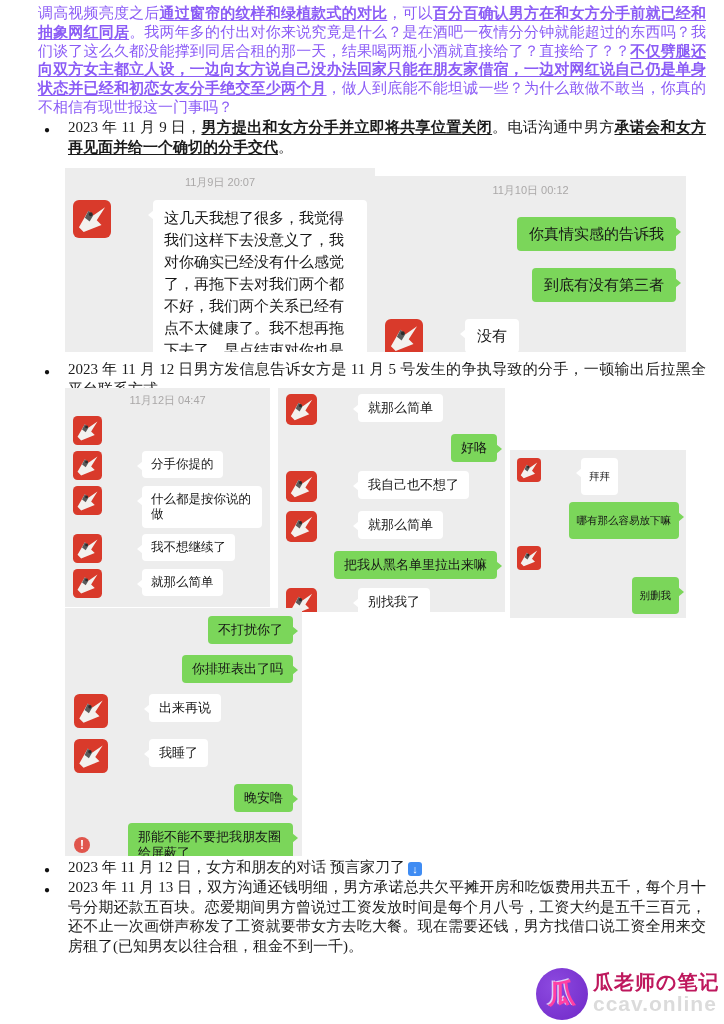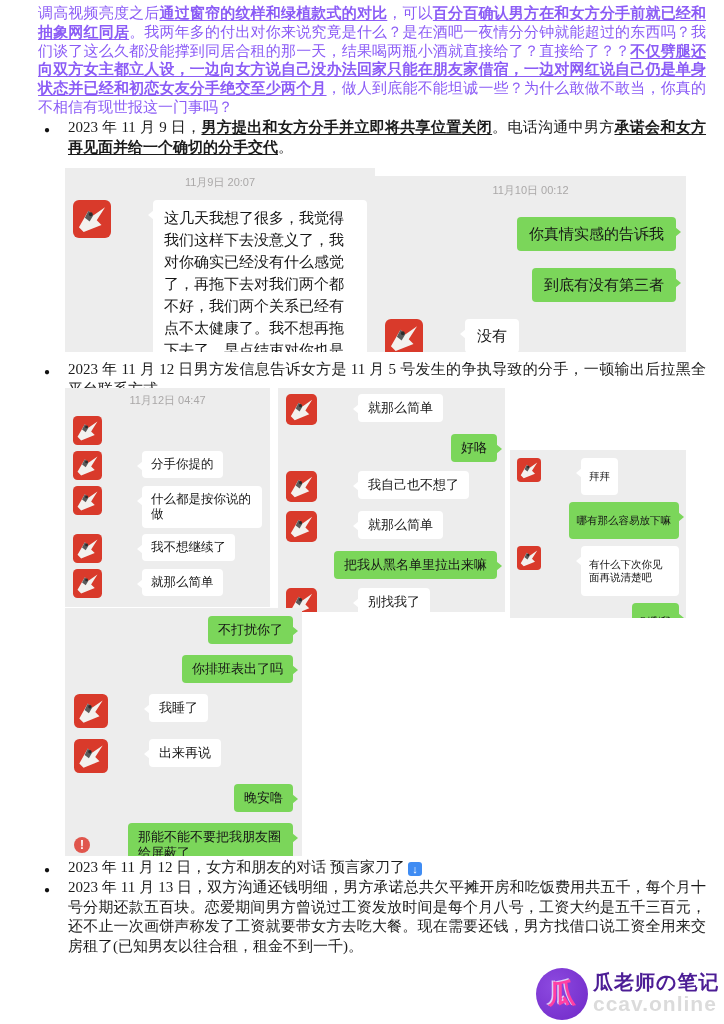--- a/index.html
+++ b/index.html
@@ -103,21 +103,21 @@
     width:52px;height:52px;border-radius:50%;
     background:radial-gradient(circle at 35% 35%, #8d4ae0, #6f28c7);
     display:flex;align-items:center;justify-content:center;flex:0 0 auto;
   }
   .wm-glyph{
     color:#ff3fa4;font-size:28px;font-weight:bold;
     text-shadow:-1.5px -1.5px 0 #dcd0f8;
     font-family:"Liberation Sans",sans-serif;
   }
   .wm-text{display:flex;flex-direction:column;line-height:1.05;}
-  .wm-line1{font-size:20px;font-weight:bold;color:#4c1d95;letter-spacing:1px;}
+  .wm-line1{font-size:20px;font-weight:bold;color:#be185d;letter-spacing:1px;}
   .wm-line2{font-size:21px;font-weight:bold;color:#dbdbdb;letter-spacing:1px;}
 
   
   #intro{top:4px;}
   #b0{top:118px;}
   #b1{top:360px;}
   #b2{top:858px;}
   #b3{top:878px;}
 </style>
 </head>
@@ -290,21 +290,20 @@
     </div>
     <div class="msg left">
       <span class="avatar">
         <svg viewBox="0 0 32 32" width="100%" height="100%">
           <rect x="0" y="0" width="32" height="32" rx="5" fill="#d93a2b"></rect>
           <path d="M5 23 L13 9 L17 13 L27 6 L20 17 L24 21 L9 27 Z" fill="#f3f1ee"></path>
           <path d="M13 9 L17 13 L14 18 L10 15 Z" fill="#5a5a5a"></path>
           <circle cx="15" cy="12" r="1.6" fill="#2c2c2c"></circle>
         </svg>
       </span>
-      <div class="bubble">有什么下次你见面再说清楚吧</div>
     </div>
     <div class="msg right">
       <div class="bubble">别删我</div>
     </div>
     <div class="msg right">
       <div class="bubble">不打扰你了</div>
     </div>
   </div>
 <div id="p5" class="panel">
     <div class="msg right">
@@ -315,32 +314,32 @@
     </div>
     <div class="msg left">
       <span class="avatar">
         <svg viewBox="0 0 32 32" width="100%" height="100%">
           <rect x="0" y="0" width="32" height="32" rx="5" fill="#d93a2b"></rect>
           <path d="M5 23 L13 9 L17 13 L27 6 L20 17 L24 21 L9 27 Z" fill="#f3f1ee"></path>
           <path d="M13 9 L17 13 L14 18 L10 15 Z" fill="#5a5a5a"></path>
           <circle cx="15" cy="12" r="1.6" fill="#2c2c2c"></circle>
         </svg>
       </span>
+      <div class="bubble">出来再说</div>
+    </div>
+    <div class="msg left">
+      <span class="avatar">
+        <svg viewBox="0 0 32 32" width="100%" height="100%">
+          <rect x="0" y="0" width="32" height="32" rx="5" fill="#d93a2b"></rect>
+          <path d="M5 23 L13 9 L17 13 L27 6 L20 17 L24 21 L9 27 Z" fill="#f3f1ee"></path>
+          <path d="M13 9 L17 13 L14 18 L10 15 Z" fill="#5a5a5a"></path>
+          <circle cx="15" cy="12" r="1.6" fill="#2c2c2c"></circle>
+        </svg>
+      </span>
       <div class="bubble">我睡了</div>
-    </div>
-    <div class="msg left">
-      <span class="avatar">
-        <svg viewBox="0 0 32 32" width="100%" height="100%">
-          <rect x="0" y="0" width="32" height="32" rx="5" fill="#d93a2b"></rect>
-          <path d="M5 23 L13 9 L17 13 L27 6 L20 17 L24 21 L9 27 Z" fill="#f3f1ee"></path>
-          <path d="M13 9 L17 13 L14 18 L10 15 Z" fill="#5a5a5a"></path>
-          <circle cx="15" cy="12" r="1.6" fill="#2c2c2c"></circle>
-        </svg>
-      </span>
-      <div class="bubble">出来再说</div>
     </div>
     <div class="msg right">
       <div class="bubble">晚安噜</div>
     </div>
     <div class="msg right">
       <span class="failed">!</span>
       <div class="bubble">那能不能不要把我朋友圈给屏蔽了</div>
     </div>
   </div>
 

